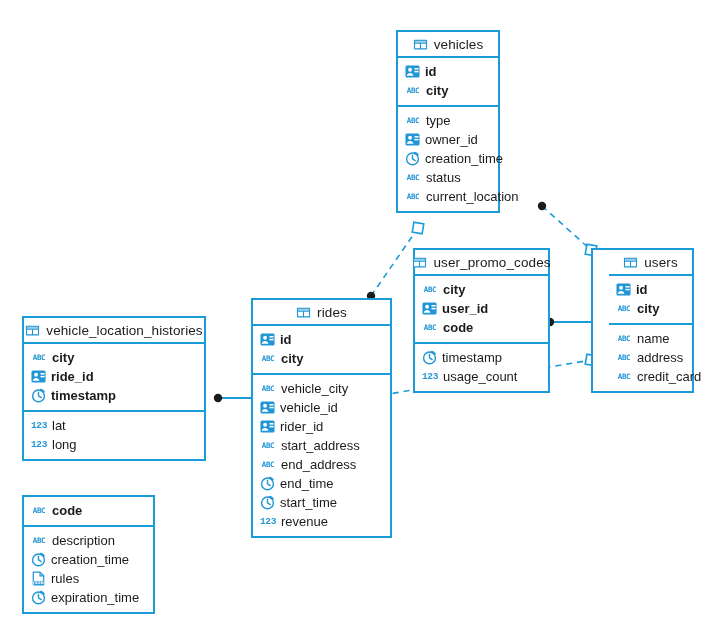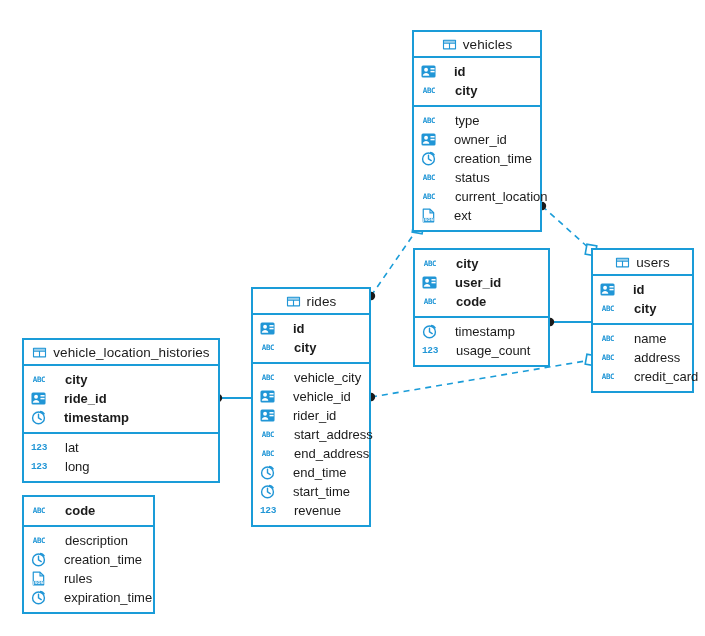--- a/index.html
+++ b/index.html
@@ -53,21 +53,21 @@
   }
   .field-group {
     padding: 4px 0 5px 0;
   }
   .field-group.keys {
     border-bottom: 2px solid #1a9cd8;
   }
   .field {
     display: flex;
     align-items: center;
-    gap: 18px;
+    gap: 5px;
     height: 19px;
     padding: 0 6px 0 7px;
     white-space: nowrap;
   }
   .field-label {
     font-size: 13px;
     color: #1b1b1b;
   }
   .field.pk .field-label {
     font-weight: bold;
@@ -131,21 +131,21 @@
       </g>
       <g>
         <path d="M550 322 L591 322" fill="none" stroke="#1a9cd8" stroke-width="1.8"></path>
         <circle cx="550" cy="322" r="4.2" fill="#1b1b1b"></circle>
       </g>
       <g>
         <path d="M218 398 L251 398" fill="none" stroke="#1a9cd8" stroke-width="1.8"></path>
         <circle cx="218" cy="398" r="4.2" fill="#1b1b1b"></circle>
       </g>
     </svg>
-<div class="entity" id="ent-vehicles" style="left: 412px; top: 30px; width: 130px;">
+<div class="entity" id="ent-vehicles" style="left: 396px; top: 30px; width: 104px;">
       <div class="entity-header">
         <span class="icon">
           <svg viewBox="0 0 16 16">
             <rect x="1" y="2.8" width="14" height="10.4" rx="0.8" fill="#2196d6"></rect>
             <rect x="2.2" y="4" width="11.6" height="2.2" fill="#ffffff" opacity="0.55"></rect>
             <rect x="2.2" y="7.2" width="5.2" height="4.8" fill="#ffffff"></rect>
             <rect x="8.6" y="7.2" width="5.2" height="4.8" fill="#ffffff"></rect>
           </svg>
         </span>
         <span class="entity-title">vehicles</span>
@@ -196,34 +196,34 @@
           <span class="field-label">creation_time</span>
         </div>
         <div class="field">
           <span class="icon icon-abc">ABC</span>
           <span class="field-label">status</span>
         </div>
         <div class="field">
           <span class="icon icon-abc">ABC</span>
           <span class="field-label">current_location</span>
         </div>
-        <div class="field">
-          <span class="icon">
-            <svg viewBox="0 0 16 16">
-              <path d="M2.4 1.3h7.2l3.9 3.7v9.7H2.4z" fill="#ffffff" stroke="#2196d6" stroke-width="1.3" stroke-linejoin="round"></path>
-              <path d="M9.6 1.4v3.8h3.8" fill="none" stroke="#2196d6" stroke-width="1.2"></path>
-              <rect x="2.4" y="10.6" width="11.1" height="4.1" fill="#2196d6"></rect>
-              <text x="7.9" y="14" font-family="DejaVu Sans, sans-serif" font-size="4.1" font-weight="bold" fill="#ffffff" text-anchor="middle">JSON</text>
-            </svg>
-          </span>
-          <span class="field-label">ext</span>
-        </div>
       </div>
     </div>
     <div class="entity" id="ent-user_promo_codes" style="left: 413px; top: 248px; width: 137px;">
+      <div class="entity-header">
+        <span class="icon">
+          <svg viewBox="0 0 16 16">
+            <rect x="1" y="2.8" width="14" height="10.4" rx="0.8" fill="#2196d6"></rect>
+            <rect x="2.2" y="4" width="11.6" height="2.2" fill="#ffffff" opacity="0.55"></rect>
+            <rect x="2.2" y="7.2" width="5.2" height="4.8" fill="#ffffff"></rect>
+            <rect x="8.6" y="7.2" width="5.2" height="4.8" fill="#ffffff"></rect>
+          </svg>
+        </span>
+        <span class="entity-title">user_promo_codes</span>
+      </div>
       <div class="field-group keys">
         <div class="field pk">
           <span class="icon icon-abc">ABC</span>
           <span class="field-label">city</span>
         </div>
         <div class="field pk">
           <span class="icon">
             <svg viewBox="0 0 16 16">
               <rect x="0.5" y="1.5" width="15" height="13" rx="1.6" fill="#2196d6"></rect>
               <circle cx="5.4" cy="6.1" r="2.05" fill="#ffffff"></circle>
@@ -249,21 +249,21 @@
             </svg>
           </span>
           <span class="field-label">timestamp</span>
         </div>
         <div class="field">
           <span class="icon icon-num">123</span>
           <span class="field-label">usage_count</span>
         </div>
       </div>
     </div>
-    <div class="entity" id="ent-users" style="left: 591px; top: 248px; width: 103px;">
+    <div class="entity" id="ent-users" style="left: 591px; top: 248px; width: 103px; padding-left: 16px;">
       <div class="entity-header">
         <span class="icon">
           <svg viewBox="0 0 16 16">
             <rect x="1" y="2.8" width="14" height="10.4" rx="0.8" fill="#2196d6"></rect>
             <rect x="2.2" y="4" width="11.6" height="2.2" fill="#ffffff" opacity="0.55"></rect>
             <rect x="2.2" y="7.2" width="5.2" height="4.8" fill="#ffffff"></rect>
             <rect x="8.6" y="7.2" width="5.2" height="4.8" fill="#ffffff"></rect>
           </svg>
         </span>
         <span class="entity-title">users</span>
@@ -294,21 +294,21 @@
         <div class="field">
           <span class="icon icon-abc">ABC</span>
           <span class="field-label">address</span>
         </div>
         <div class="field">
           <span class="icon icon-abc">ABC</span>
           <span class="field-label">credit_card</span>
         </div>
       </div>
     </div>
-    <div class="entity" id="ent-rides" style="left: 251px; top: 287px; width: 120px;">
+    <div class="entity" id="ent-rides" style="left: 251px; top: 298px; width: 141px;">
       <div class="entity-header">
         <span class="icon">
           <svg viewBox="0 0 16 16">
             <rect x="1" y="2.8" width="14" height="10.4" rx="0.8" fill="#2196d6"></rect>
             <rect x="2.2" y="4" width="11.6" height="2.2" fill="#ffffff" opacity="0.55"></rect>
             <rect x="2.2" y="7.2" width="5.2" height="4.8" fill="#ffffff"></rect>
             <rect x="8.6" y="7.2" width="5.2" height="4.8" fill="#ffffff"></rect>
           </svg>
         </span>
         <span class="entity-title">rides</span>
@@ -387,21 +387,21 @@
             </svg>
           </span>
           <span class="field-label">start_time</span>
         </div>
         <div class="field">
           <span class="icon icon-num">123</span>
           <span class="field-label">revenue</span>
         </div>
       </div>
     </div>
-    <div class="entity" id="ent-vehicle_location_histories" style="left: 22px; top: 338px; width: 198px;">
+    <div class="entity" id="ent-vehicle_location_histories" style="left: 22px; top: 316px; width: 184px;">
       <div class="entity-header">
         <span class="icon">
           <svg viewBox="0 0 16 16">
             <rect x="1" y="2.8" width="14" height="10.4" rx="0.8" fill="#2196d6"></rect>
             <rect x="2.2" y="4" width="11.6" height="2.2" fill="#ffffff" opacity="0.55"></rect>
             <rect x="2.2" y="7.2" width="5.2" height="4.8" fill="#ffffff"></rect>
             <rect x="8.6" y="7.2" width="5.2" height="4.8" fill="#ffffff"></rect>
           </svg>
         </span>
         <span class="entity-title">vehicle_location_histories</span>

